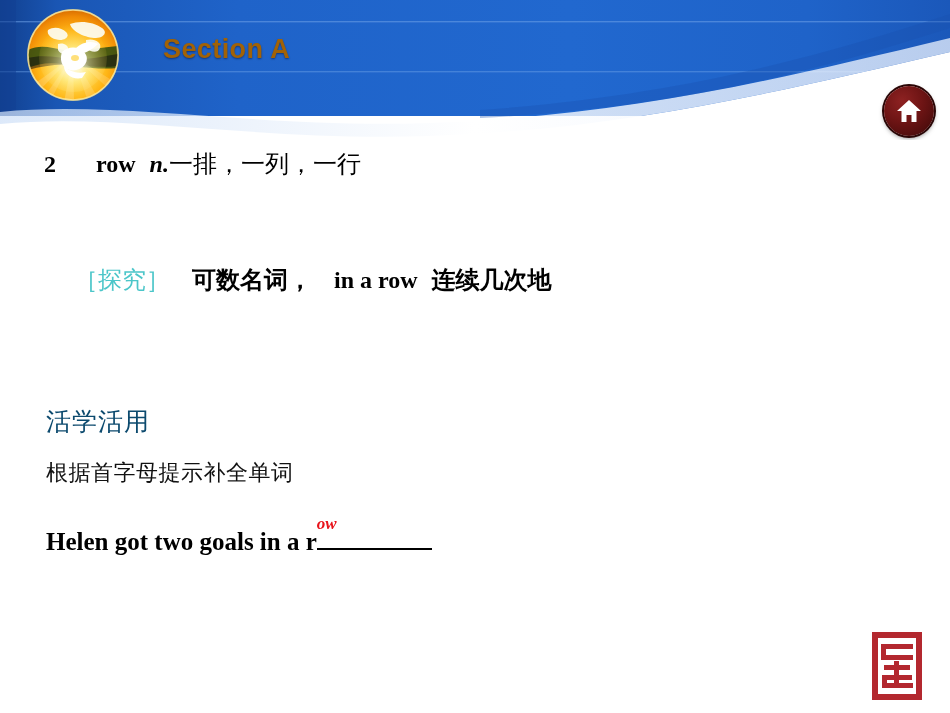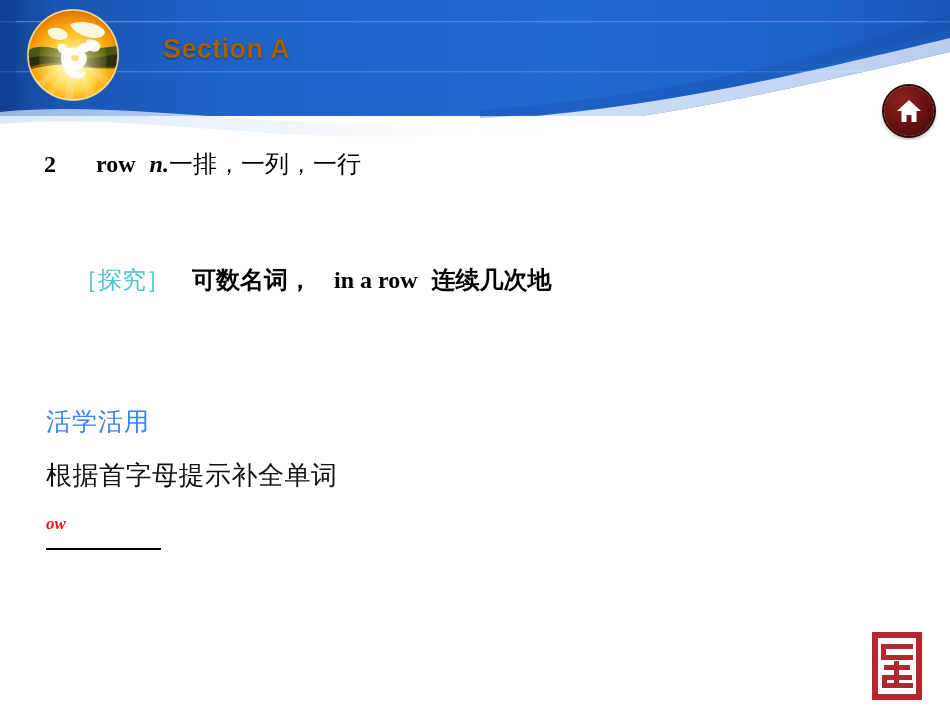--- a/index.html
+++ b/index.html
@@ -166,30 +166,30 @@
   }
   .cn-bold { font-weight: bold; }
   .gap-sm { display: inline-block; width: 14px; }
   .gap-md { display: inline-block; width: 22px; }
 
   #heading-apply {
     position: absolute;
     left: 46px;
     top: 265px;
     font-size: 25px;
-    color: #3b82f6;
+    color: #0c4a6e;
     white-space: nowrap;
     letter-spacing: 1px;
   }
 
   #instruction-line {
     position: absolute;
     left: 46px;
     top: 318px;
-    font-size: 26px;
+    font-size: 22px;
     color: #111111;
     white-space: nowrap;
     letter-spacing: 0.5px;
   }
 
   #exercise-line {
     position: absolute;
     left: 46px;
     top: 381px;
     font-size: 25px;
@@ -347,21 +347,21 @@
 
   <div class="line-explore">
     <span class="teal-bracket">［</span><span class="teal-bracket">探究</span><span class="teal-bracket">］</span><span class="gap-md"></span><span class="cn-bold">可数名词，</span><span class="gap-md"></span><span class="en-bold">in a row</span><span class="gap-sm"></span><span class="cn-bold">连续几次地</span>
   </div>
 
   <div id="heading-apply">活学活用</div>
 
   <div id="instruction-line">根据首字母提示补全单词</div>
 
   <div id="exercise-line">
-    <span class="blank-slot"><span class="answer-fill">ow</span></span><span class="gap-sm"></span>
+    <span>Helen got two goals in a r</span><span class="blank-slot"><span class="answer-fill">ow</span></span><span class="gap-sm"></span>
   </div>
 </div>
 
 <div id="seal-logo">
   <svg width="54" height="72" viewBox="0 0 54 72">
     <g fill="#b3282f">
 
       <rect x="2" y="2" width="50" height="6"></rect>
       <rect x="2" y="2" width="6" height="68"></rect>
       <rect x="46" y="2" width="6" height="68"></rect>

